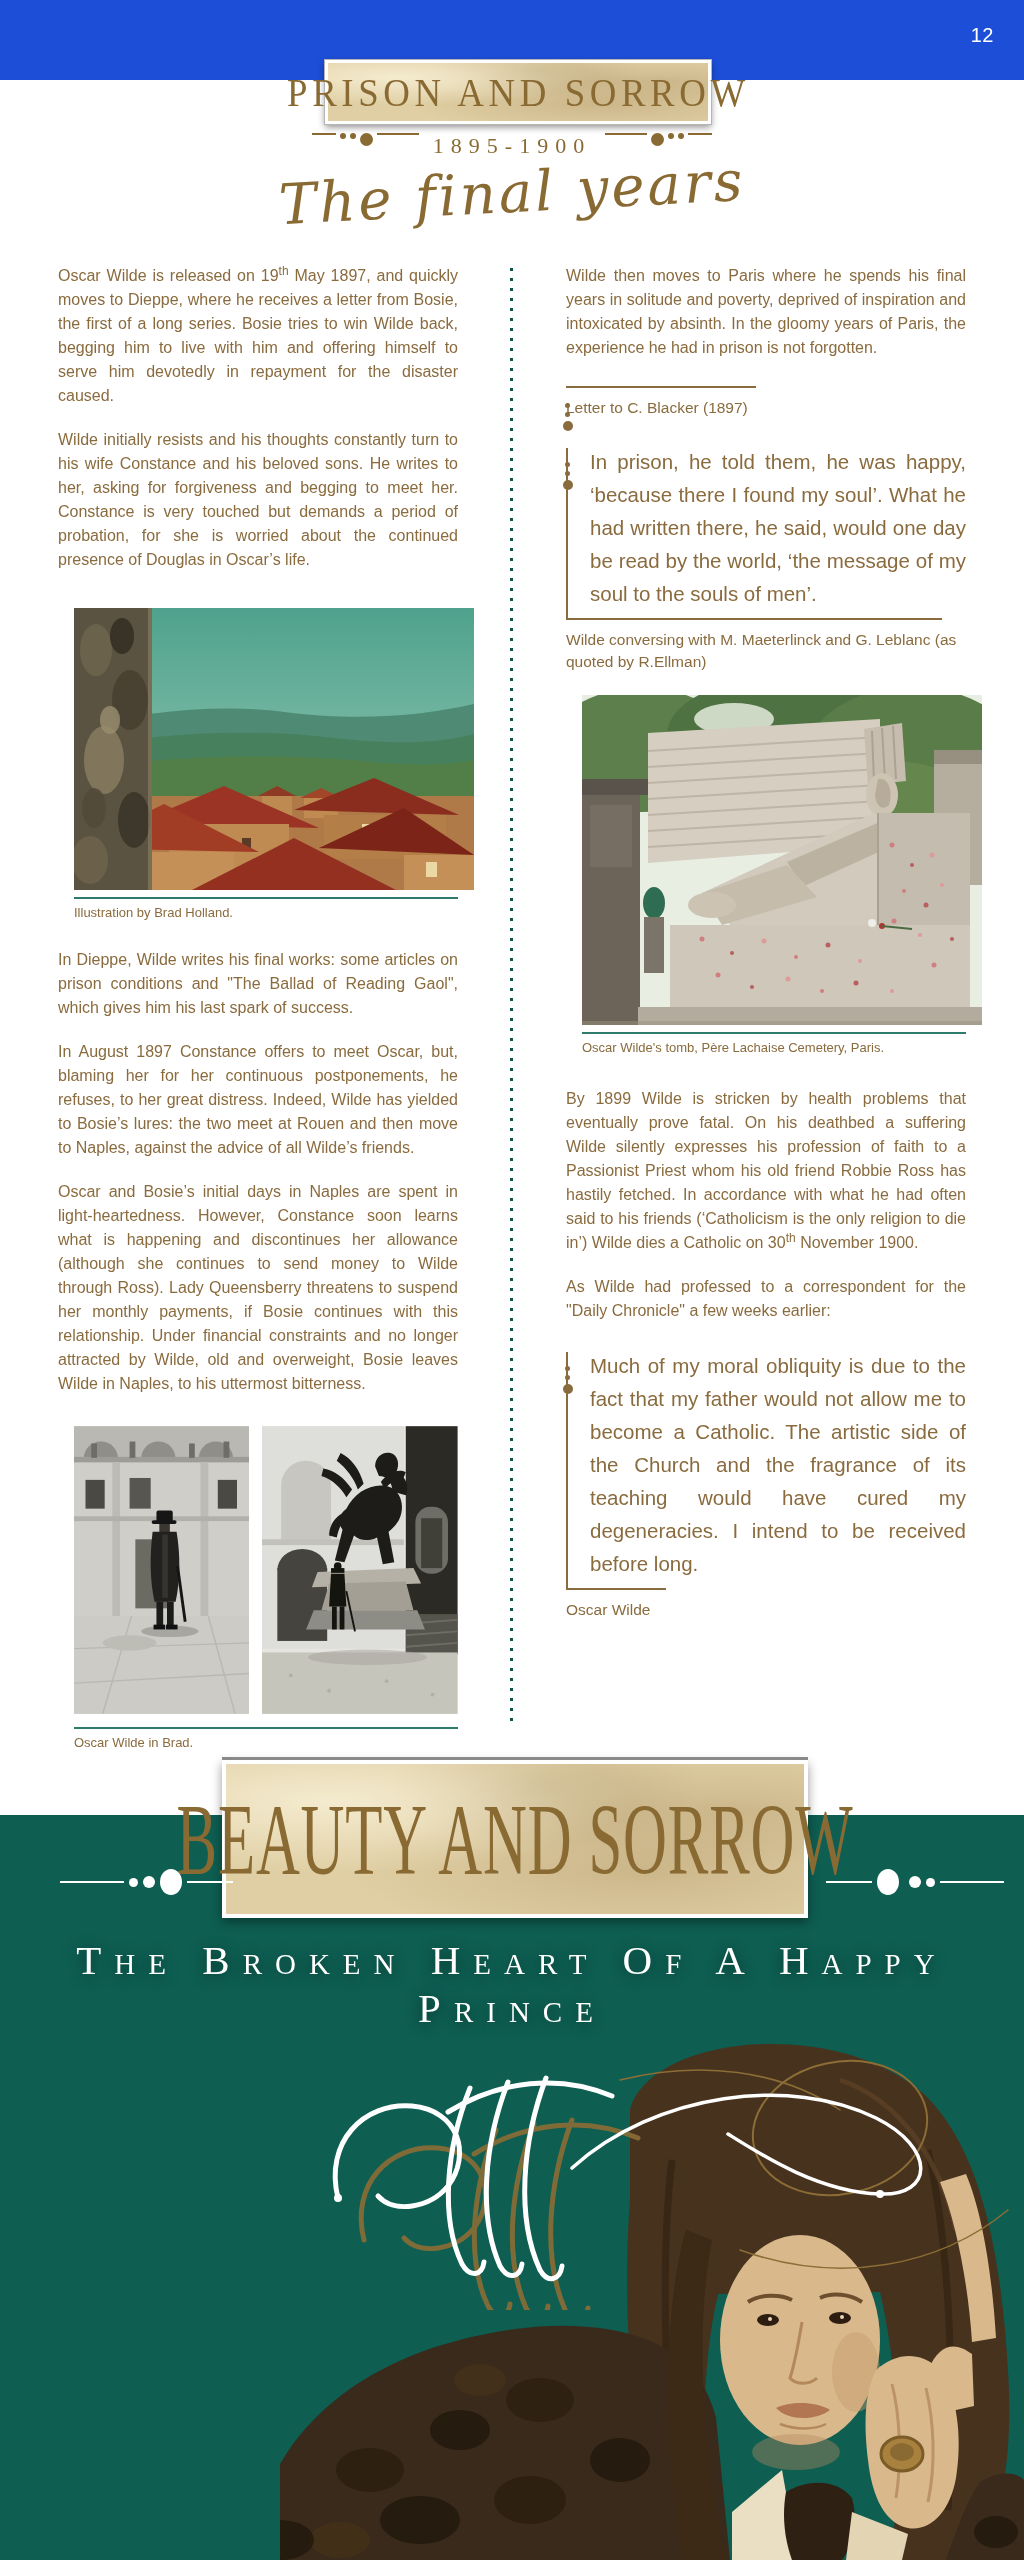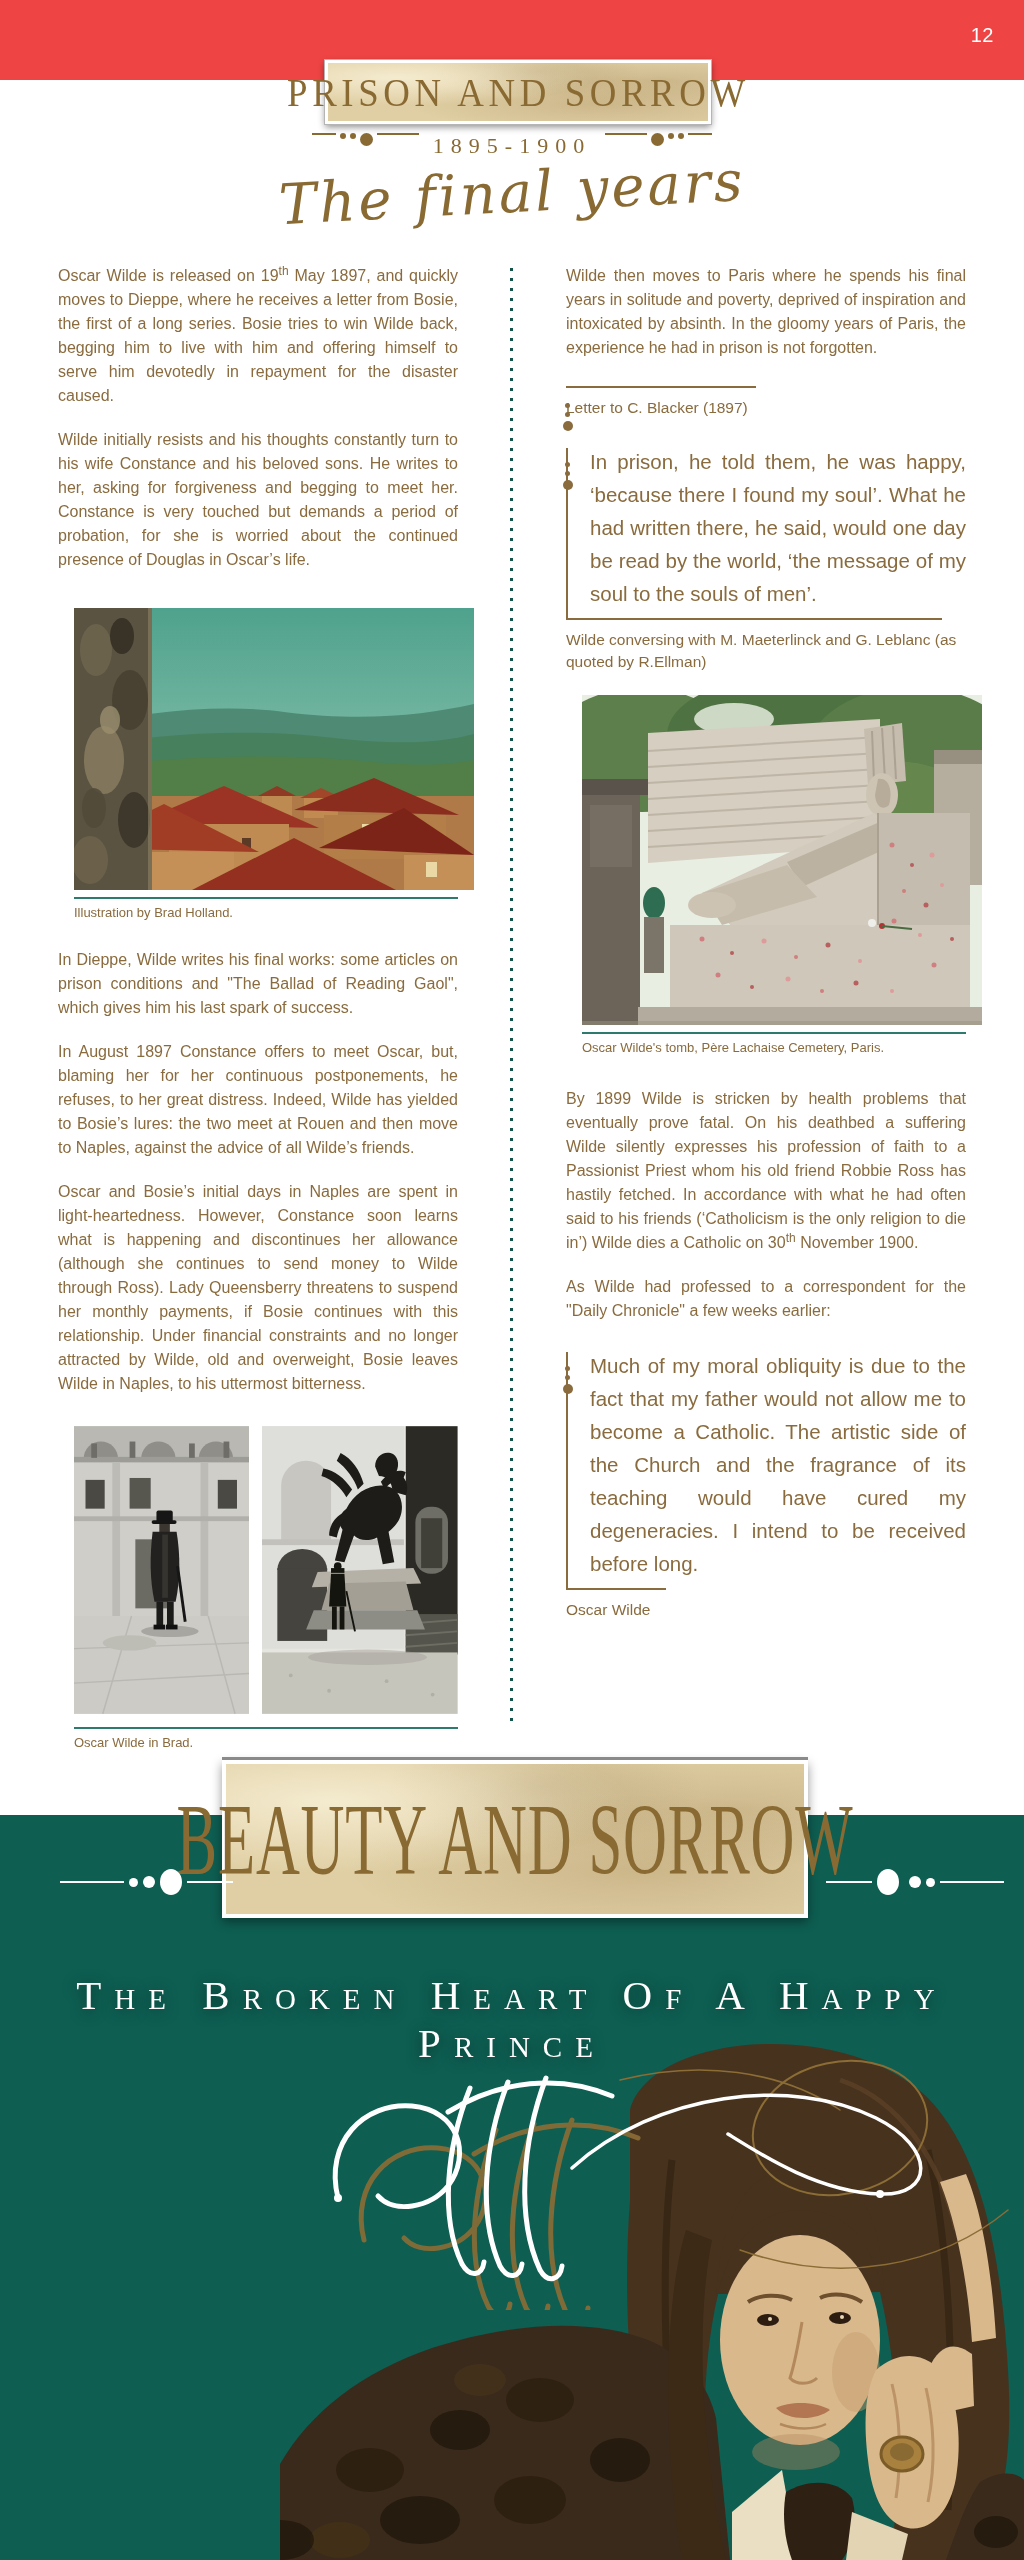--- a/index.html
+++ b/index.html
@@ -1,20 +1,20 @@
 <!DOCTYPE html>
 <html><head>
 <meta charset="utf-8">
 <style>
   html,body { margin:0; padding:0; }
   body { width:1024px; height:2560px; background:#fff; font-family:"Liberation Sans", sans-serif; position:relative; }
   .page { position:absolute; inset:0; width:1024px; height:2560px; overflow:hidden; }
 
   
-  .top-band { position:absolute; top:0; left:0; width:1024px; height:80px; background:#ef4444; z-index:1; }
+  .top-band { position:absolute; top:0; left:0; width:1024px; height:80px; background:#1d4ed8; z-index:1; }
   .page-num { position:absolute; top:24px; right:30px; color:#ffffff; font-size:20px; letter-spacing:.5px; }
 
   .parchment {
     background-color:#e0cfa4;
     background-image:
       radial-gradient(ellipse at 18% 25%, rgba(255,250,230,.65), transparent 45%),
       radial-gradient(ellipse at 72% 70%, rgba(150,118,70,.28), transparent 50%),
       radial-gradient(ellipse at 55% 15%, rgba(120,92,50,.18), transparent 35%),
       radial-gradient(ellipse at 88% 30%, rgba(140,108,60,.22), transparent 40%);
   }
@@ -90,21 +90,21 @@
   .orn-left  { left:60px;  top:1869px; }
   .orn-right { left:826px; top:1869px; }
   .ds { width:9px; height:9px; margin-left:5px; }
   .dm { width:12px; height:12px; margin-left:5px; }
   .db { width:22px; height:26px; margin-left:5px; border-radius:50%; }
   .mr5 { margin-right:5px; margin-left:0; }
 
   .subtitle {
     position:absolute; top:1936px; left:0; width:1024px; text-align:center; z-index:4;
     font-family:"Liberation Serif", serif; font-variant:small-caps; color:#fff;
-    font-size:41px; letter-spacing:13px; text-shadow:0 2px 14px rgba(0,25,18,.65);margin-top:35px;
+    font-size:41px; letter-spacing:13px; text-shadow:0 2px 14px rgba(0,25,18,.65);
   }
 
   .portrait { position:absolute; right:0; bottom:0; width:744px; height:520px; z-index:2; }
   .flourish { position:absolute; left:320px; top:2050px; width:704px; height:260px; z-index:5; }
 </style>
 </head>
 <body>
 
 <div class="page">
 

